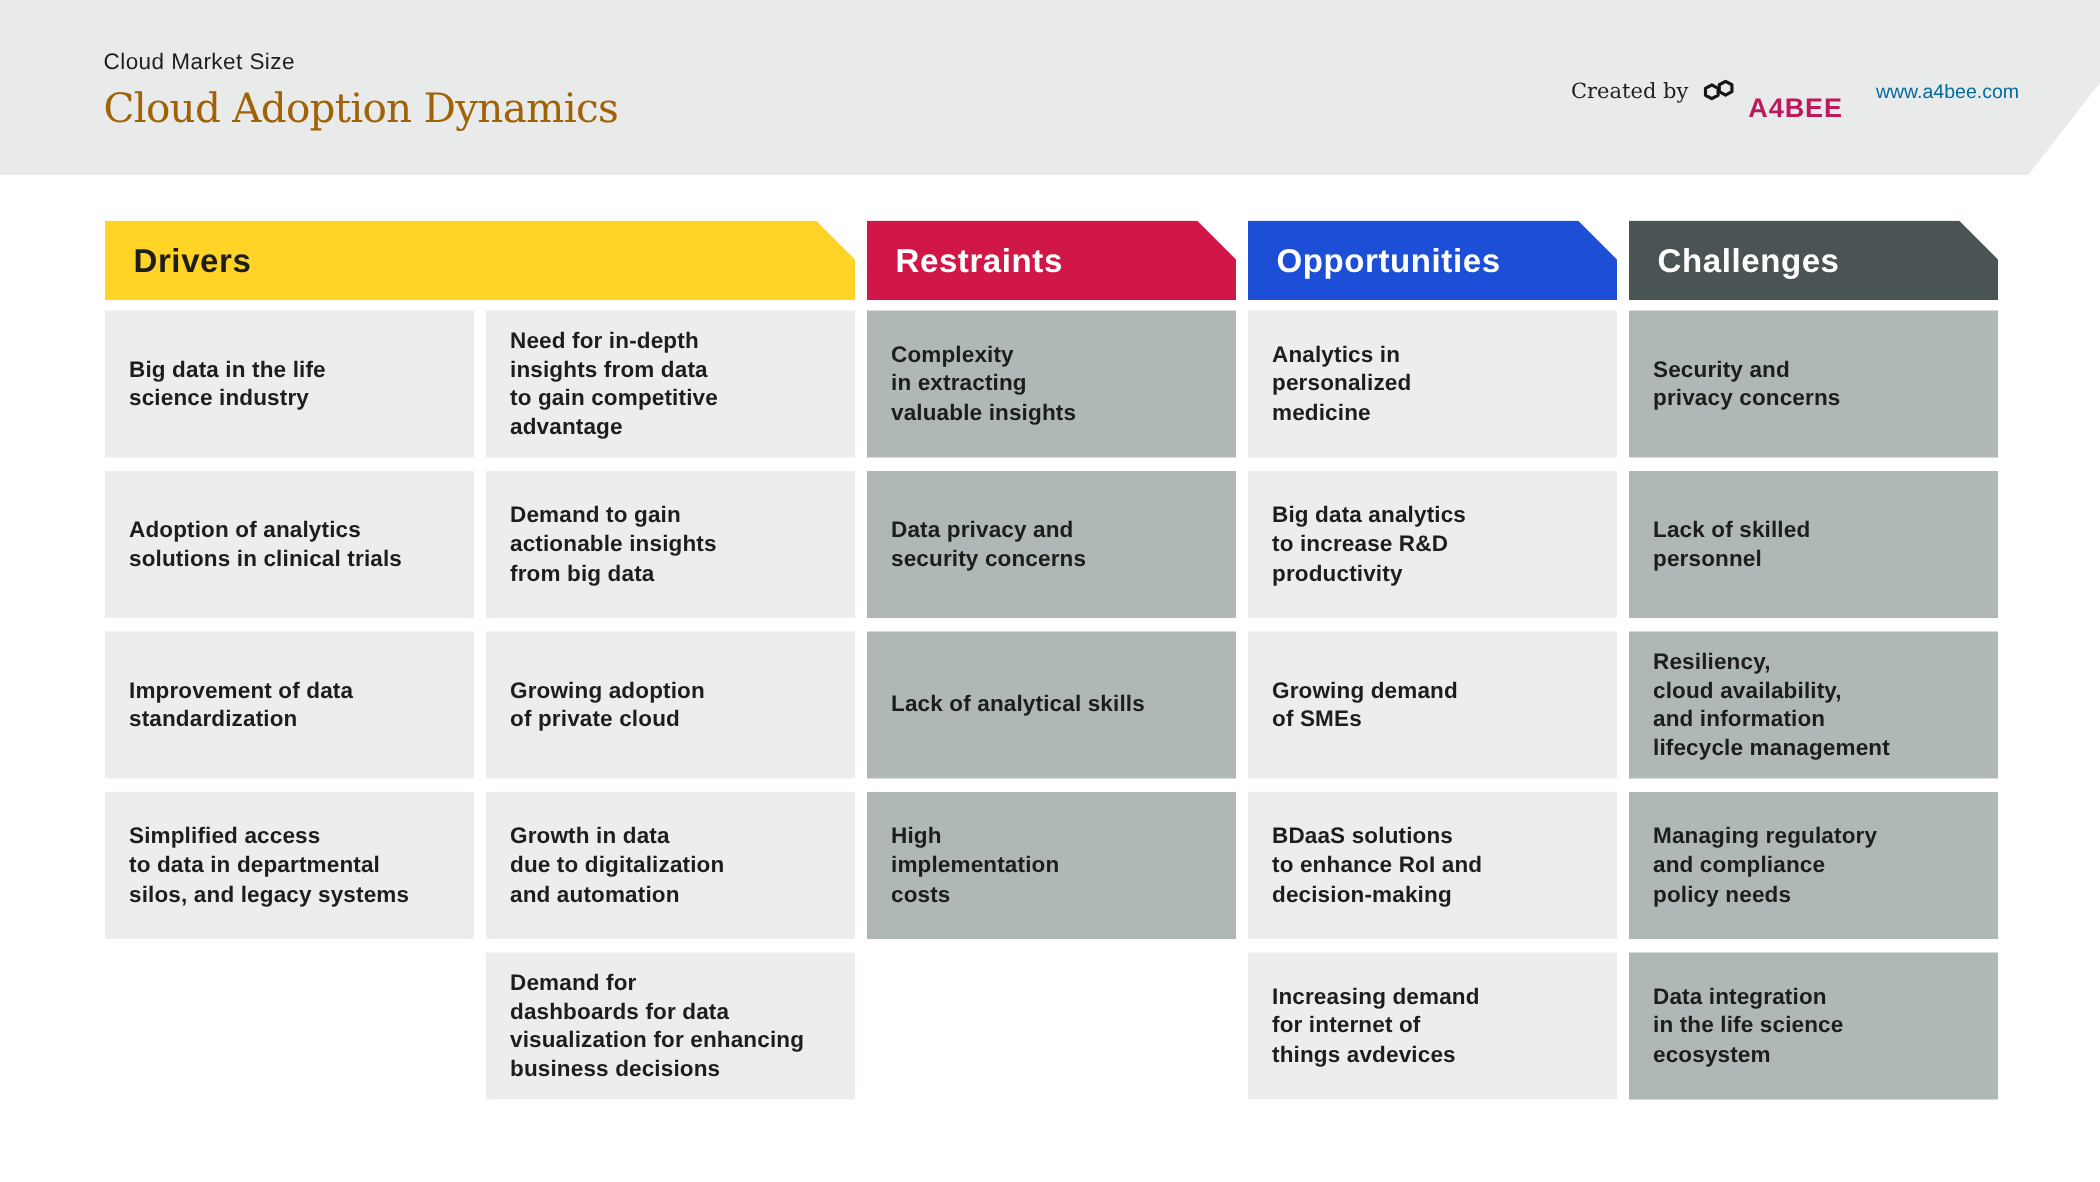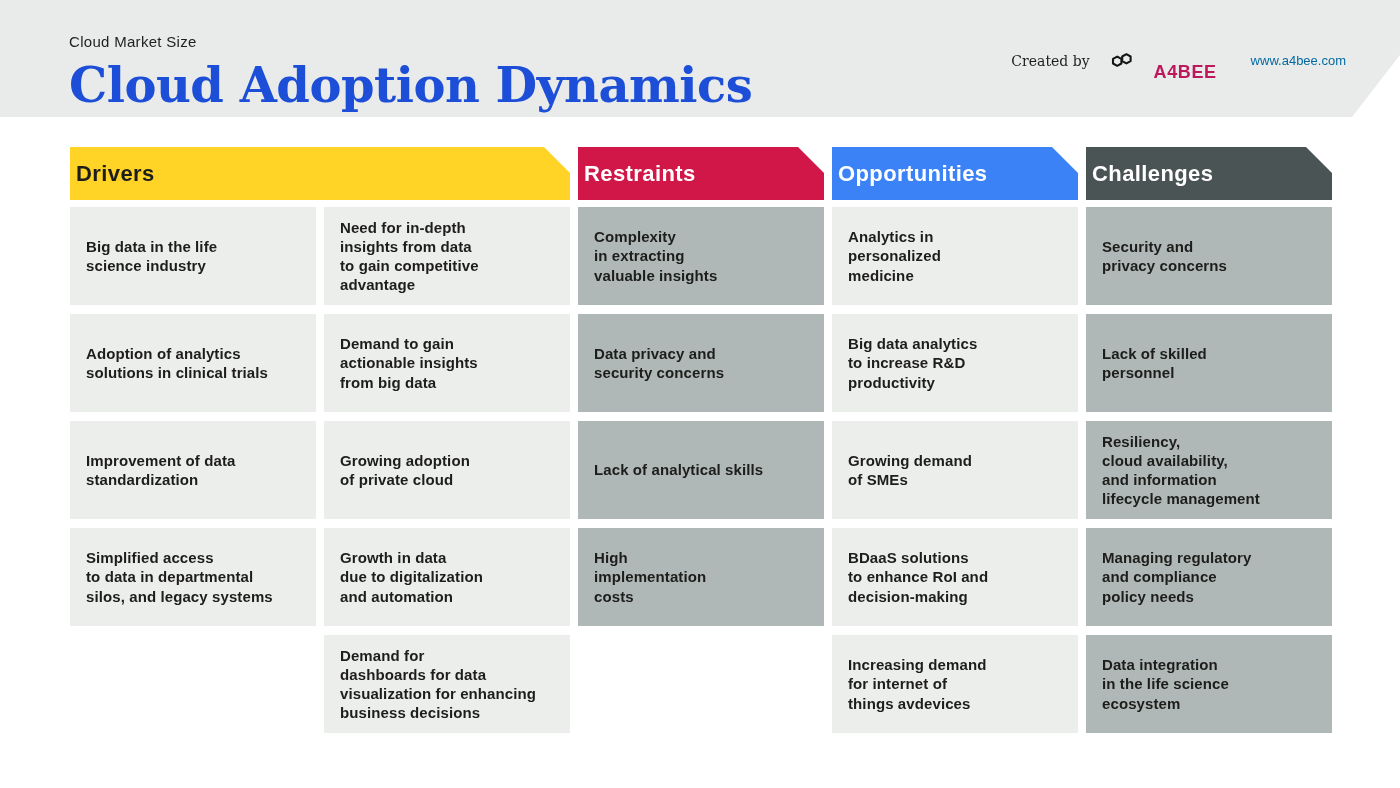--- a/index.html
+++ b/index.html
@@ -26,31 +26,31 @@
   }
   .eyebrow {
     font-size: 15px;
     font-weight: 400;
     letter-spacing: 0.3px;
     color: #1d1f1e;
     margin-bottom: 7px;
   }
   .page-title {
     font-family: "DejaVu Serif", "Liberation Serif", serif;
-    font-size: 48px;
-    font-weight: 700;
+    font-size: 27px;
+    font-weight: 400;
     letter-spacing: -0.5px;
-    color: #1d4ed8;
+    color: #a16207;
   }
   .credit {
     position: absolute;
     right: 54px; top: 38px;
     display: flex;
     align-items: center;
-    gap: 20px;
+    gap: 8px;
   }
   .created-by {
     font-family: "DejaVu Serif", "Liberation Serif", serif;
     font-size: 14px;
     color: #1d1f1e;
   }
   .brand-logo { display: inline-flex; align-items: center; }
   .brand-name {
     font-size: 18px;
     font-weight: 700;
@@ -73,30 +73,30 @@
     gap: 8px;
   }
   .col-group { display: flex; flex-direction: column; }
   .col-group.drivers { width: 500px; }
   .col-group.single { width: 246px; }
 
   .banner {
     height: 53px;
     display: flex;
     align-items: center;
-    padding-left: 6px;
+    padding-left: 19px;
     font-size: 22px;
     font-weight: 700;
     letter-spacing: 0.4px;
     clip-path: polygon(0 0, calc(100% - 26px) 0, 100% 26px, 100% 100%, 0 100%);
     margin-bottom: 7px;
   }
   .banner.yellow { background: #ffd426; color: #1d1d1b; }
   .banner.red    { background: #d01747; color: #ffffff; }
-  .banner.blue   { background: #3b82f6; color: #ffffff; }
+  .banner.blue   { background: #1d4ed8; color: #ffffff; }
   .banner.slate  { background: #4b5455; color: #ffffff; }
 
   .subcols { display: flex; gap: 8px; }
   .cells { display: flex; flex-direction: column; gap: 9px; width: 246px; }
 
   .cell {
     height: 98px;
     display: flex;
     align-items: center;
     padding: 6px 10px 6px 16px;

